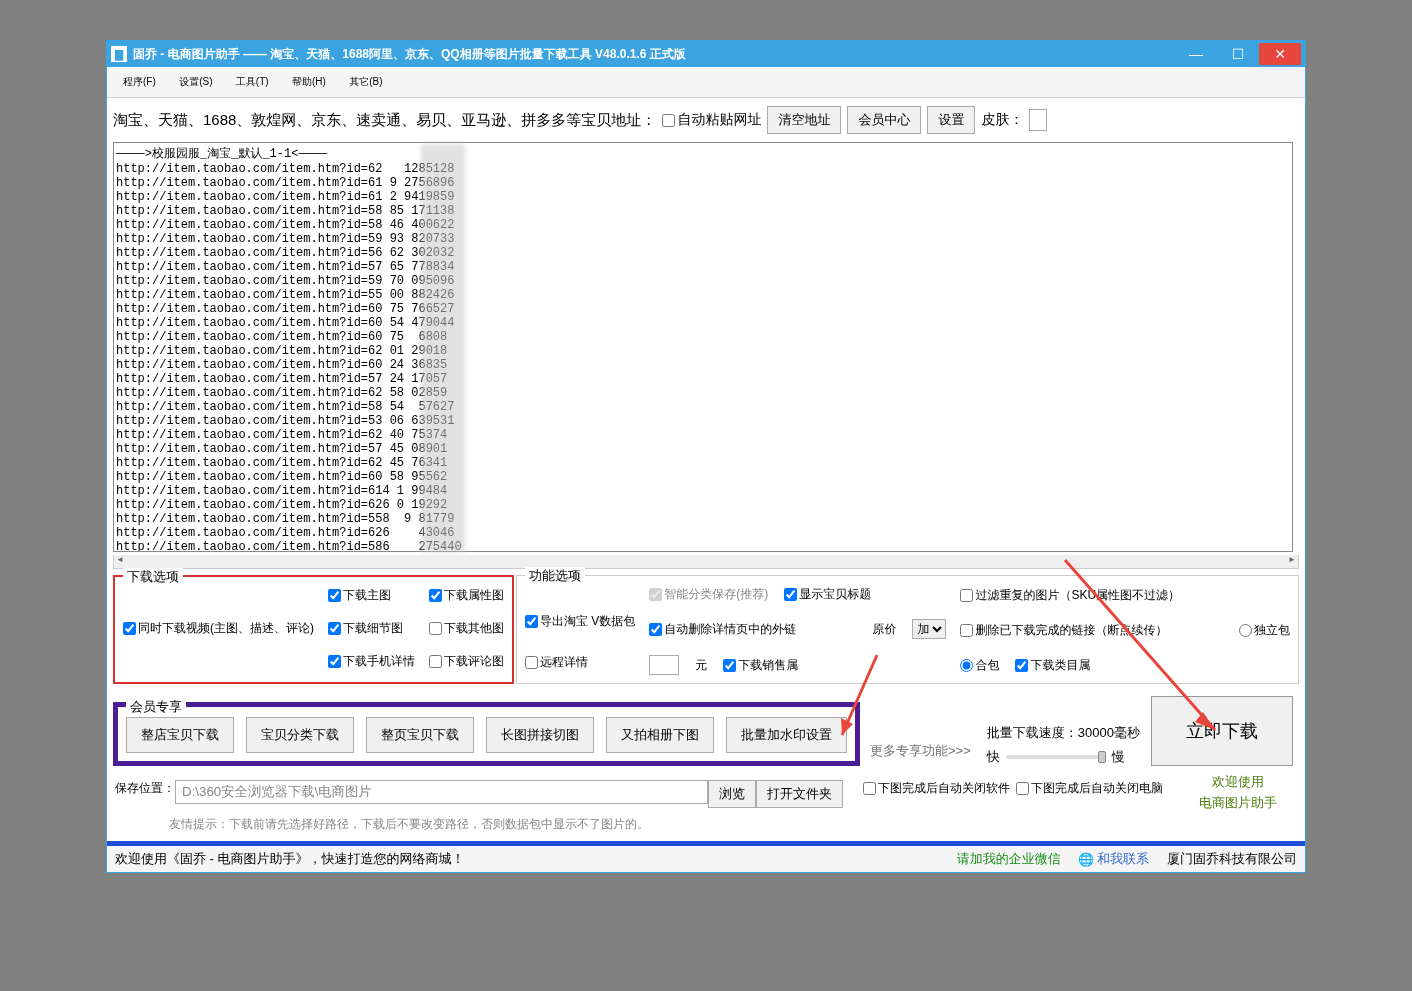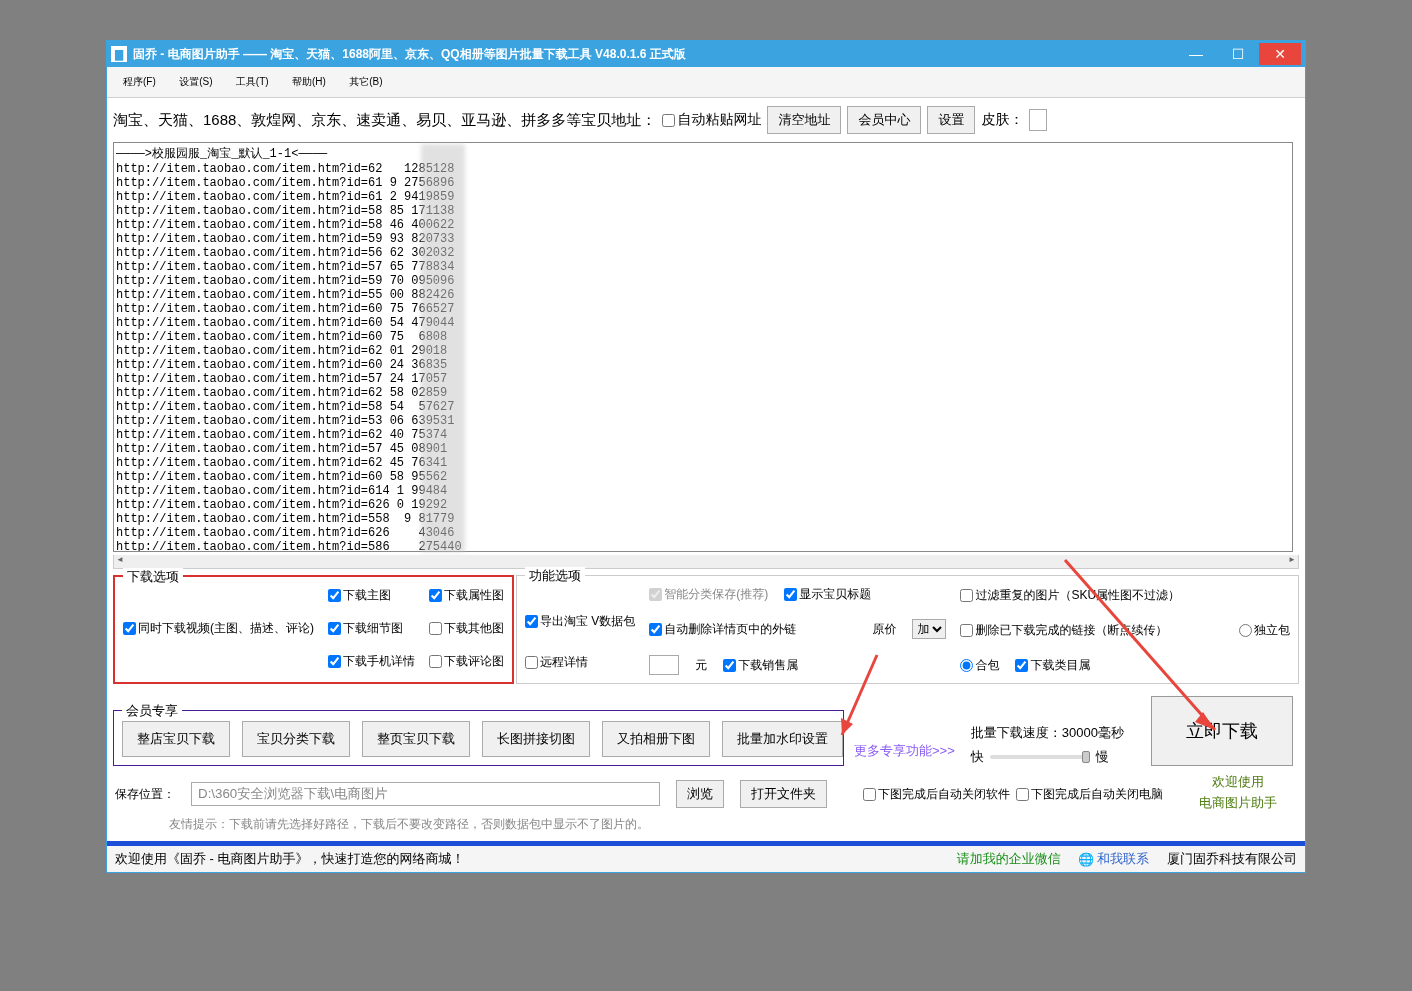--- a/index.html
+++ b/index.html
@@ -25,32 +25,32 @@
 .scrollbar-bottom::after { content: "►"; position: absolute; right: 2px; font-size: 8px; color: #666; }
 .blur-strip { position: absolute; top: 2px; left: 314px; width: 44px; height: 408px; background: rgba(200,200,200,0.55); pointer-events: none; filter: blur(2px); }
 .options-row { display: flex; padding: 6px; gap: 2px; }
 .opt-group { border: 1px solid #ccc; padding: 10px 8px 8px 8px; position: relative; }
 .opt-group.highlight { border: 2px solid #d93030; }
 .opt-group-title { position: absolute; top: -9px; left: 8px; background: #fff; padding: 0 4px; font-size: 13px; }
 .opt-body { display: flex; flex-direction: row; gap: 14px; }
 .opt-row { display: flex; gap: 16px; align-items: center; flex-wrap: wrap; }
 .chk { display: inline-flex; align-items: center; gap: 2px; white-space: nowrap; cursor: pointer; }
 .member-section { padding: 6px; display: flex; align-items: flex-end; gap: 10px; }
-.member-group { border: 1px solid #4c1d95; padding: 10px 0 8px 8px; position: relative; flex: 0 0 auto; }
+.member-group { border: 5px solid #4c1d95; padding: 10px 8px 8px 8px; position: relative; flex: 0 0 auto; }
 .member-title { position: absolute; top: -9px; left: 8px; background: #fff; padding: 0 4px; font-size: 13px; }
 .member-btns { display: flex; gap: 12px; }
 .big-btn { background: #f0f0f0; border: 1px solid #aaa; padding: 8px 14px; cursor: pointer; font-size: 13px; white-space: nowrap; }
-.more-link { color: #8b5cf6; font-size: 13px; cursor: pointer; margin-left: auto; align-self: center; }
+.more-link { color: #737373; font-size: 13px; cursor: pointer; margin-left: auto; align-self: center; }
 .speed-block { display: flex; flex-direction: column; gap: 6px; font-size: 13px; }
 .slider-row { display: flex; align-items: center; gap: 6px; }
 .slider { width: 100px; height: 4px; background: #ddd; position: relative; border-radius: 2px; }
 .slider-thumb { position: absolute; right: 0; top: -4px; width: 8px; height: 12px; background: #ccc; border: 1px solid #888; border-radius: 2px; }
 .download-btn { background: #f0f0f0; border: 1px solid #999; padding: 22px 34px; font-size: 18px; cursor: pointer; }
 .close-chks { display: flex; gap: 6px; font-size: 12px; }
-.save-row { padding: 8px; display: flex; align-items: center; gap: 16px; }
+.save-row { padding: 8px; display: flex; align-items: flex-start; gap: 0; }
 .save-input { flex: 1; border: 1px solid #aaa; height: 24px; padding: 2px 6px; color: #888; }
 .welcome-block { margin-left: auto; text-align: center; color: #4d7c0f; font-size: 13px; line-height: 1.6; padding: 0 28px; }
 .hint { padding: 0 8px 8px 62px; color: #888; font-size: 12px; }
 .statusbar { background: #f5f5f5; border-top: 5px solid #1d4ed8; padding: 4px 8px; display: flex; align-items: center; font-size: 13px; }
 .status-left { flex: 1; }
 .status-green { color: #1a8e1a; }
 .status-contact { color: #3366cc; display: flex; align-items: center; gap: 2px; margin: 0 18px; }
 .arrow-svg { position: absolute; pointer-events: none; }
 select, input[type=text].mini { border: 1px solid #aaa; font-size: 12px; height: 20px; }
 input[type=text].mini { width: 30px; }

